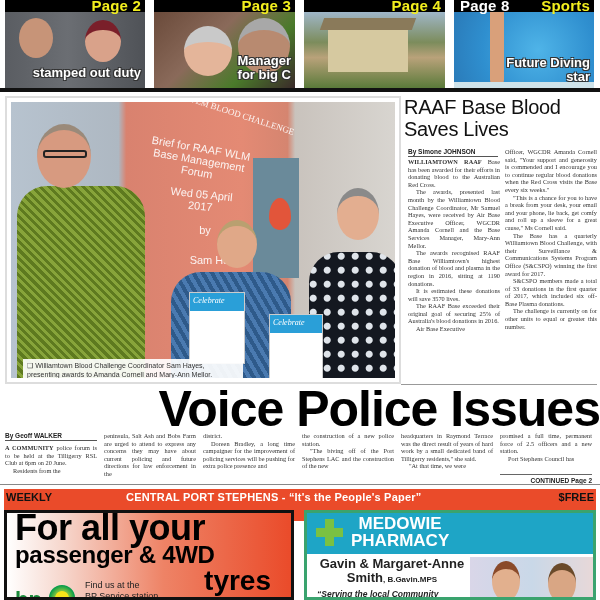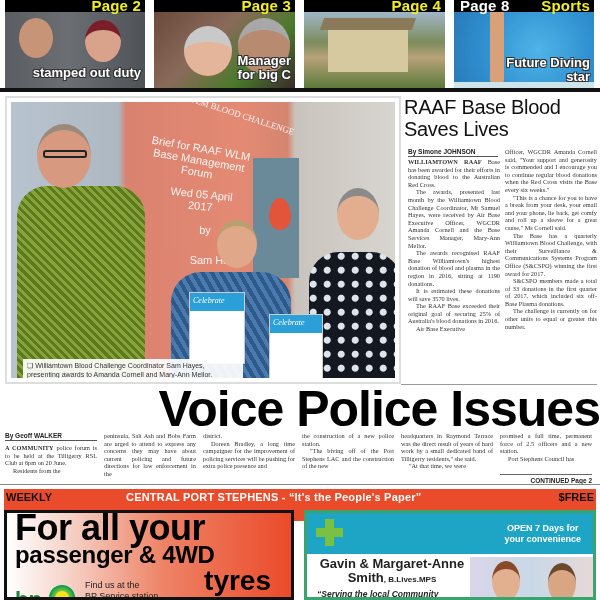--- a/index.html
+++ b/index.html
@@ -225,25 +225,25 @@
   <span class="bp">bp</span>
   <span class="sun"></span>
   <span class="find">
     <span>Find us at the</span><br><span>BP Service station</span>
   </span>
 </div>
 
 <div class="ad-pharm">
   <div class="top">
     <div class="cross"></div>
-    <div class="open">
-      <span>OPEN 7 Days for</span><br><span>your convenience</span>
+    <div class="name">
+      <span>MEDOWIE</span><br><span>PHARMACY</span>
     </div>
   </div>
   <div class="owner">
-    <span>Gavin &amp; Margaret-Anne</span><br><span>Smith</span><small>, B.Lives.MPS</small>
+    <span>Gavin &amp; Margaret-Anne</span><br><span>Smith</span><small>, B.Gavin.MPS</small>
   </div>
   <div class="slogan">“Serving the local Community</div>
   <div class="pic">
     <div class="face" style="left:22px;top:4px;width:28px;height:40px;background:#e2b08e;border-top:8px solid #8a4a2a;"></div>
     <div class="face" style="left:78px;top:6px;width:28px;height:40px;background:#d9a684;border-top:7px solid #6a4a2a;"></div>
   </div>
 </div>
 
 </body></html>

